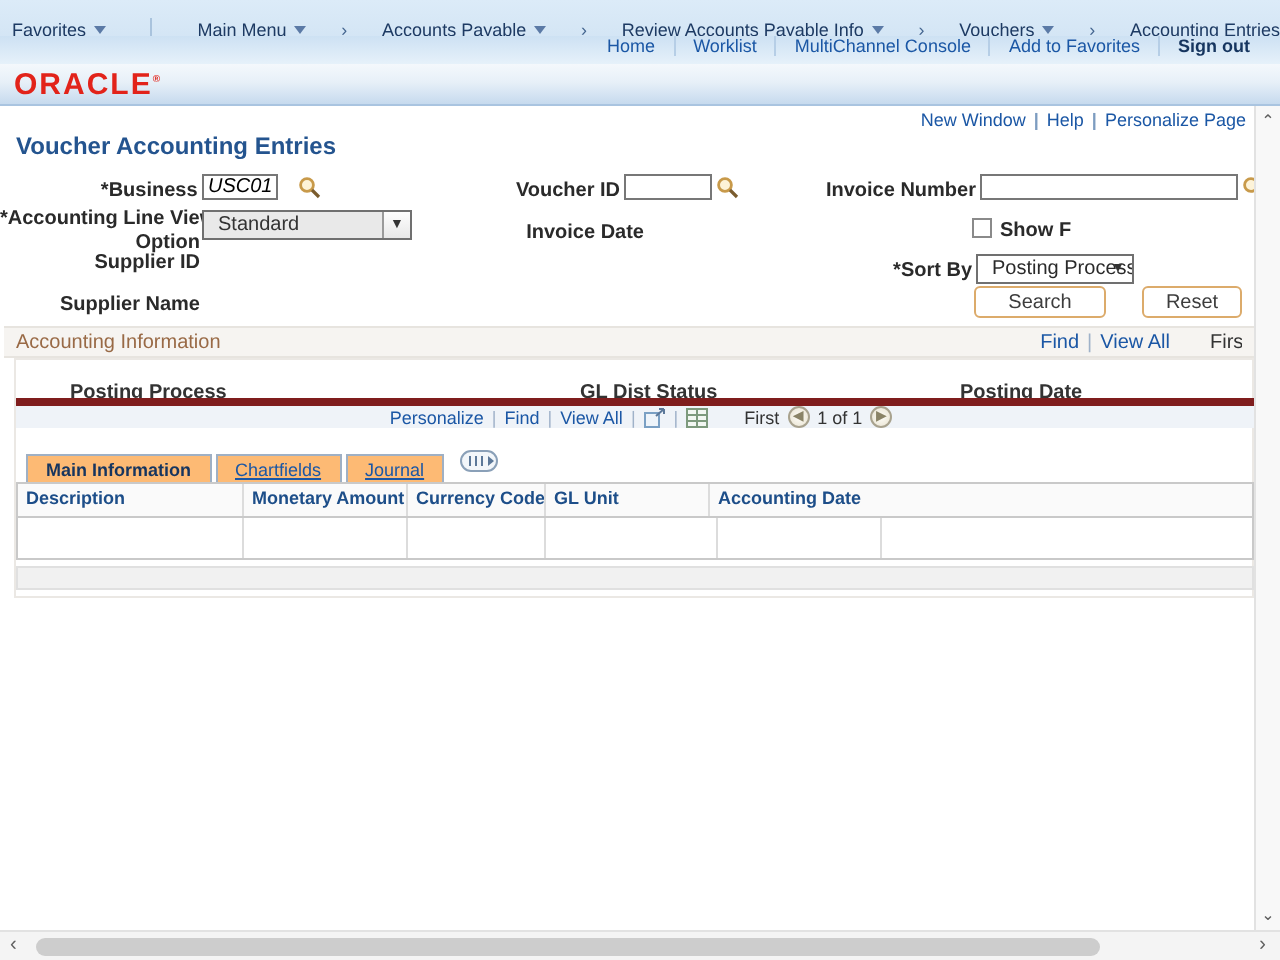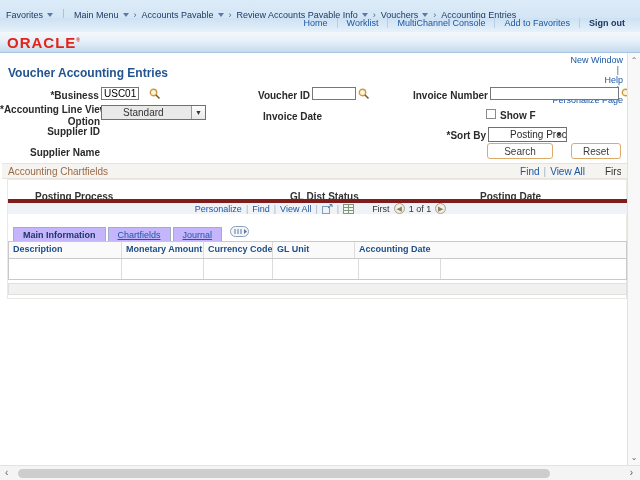--- a/index.html
+++ b/index.html
@@ -3,21 +3,21 @@
 <meta charset="utf-8">
 <style>
   * { box-sizing: border-box; margin: 0; padding: 0; }
   body { background:#888; font-family:"Liberation Sans", sans-serif; }
   .screen { position:relative; width:640px; height:480px; background:#fff; overflow:hidden;
             font-family:"Liberation Sans", sans-serif; font-size:10px; color:#2a2a2a; }
 
   
   .crumb-bar { position:absolute; top:0; left:0; width:640px; height:30px;
     background:linear-gradient(#dcebf8,#cfe2f3); border-bottom:1px solid #b8cfe8;
-    display:flex; align-items:center; padding-left:6px; white-space:nowrap; }
+    display:flex; align-items:center; padding-left:6px; white-space:nowrap;justify-content:space-between; }
   .crumb-item { display:flex; align-items:center; color:#1d3a63; cursor:default; }
   .dd-tri { width:0; height:0; border-left:3px solid transparent; border-right:3px solid transparent;
     border-top:4px solid #5b7aa6; margin-left:4px; }
   .crumb-sep { color:#44658f; margin:0 5px; }
   .vsep { width:1px; height:11px; background:#a9c3dd; margin:0 10px; }
   .crumb-bar, .util-bar { font-size:9px; }
 
   
   .util-bar { position:absolute; top:18px; left:0; width:640px; height:14px;
     background:linear-gradient(#cde1f3,#e6f1fa); display:flex; justify-content:flex-end;
@@ -30,33 +30,33 @@
   .logo-bar { position:absolute; top:32px; left:0; width:640px; height:21px;
     background:linear-gradient(#f4f8fc 0%, #e7f0f8 45%, #c6daee 100%);
     border-bottom:1px solid #a9c4e0; }
   .oracle-logo { position:absolute; left:7px; top:2px; color:#e2231a; font-weight:bold;
     font-size:15px; letter-spacing:1px; }
   .reg-mark { font-size:5px; vertical-align:super; }
 
   
   .content { position:absolute; top:53px; left:0; width:627px; height:412px;
     background:#fff; overflow:hidden; }
-  .pagebar { position:absolute; top:2px; right:4px; display:flex; align-items:flex-end;
-    font-size:9px; white-space:nowrap;flex-direction:column; }
+  .pagebar { position:absolute; top:2px; right:4px; display:flex; align-items:flex-start;
+    font-size:9px; white-space:nowrap; }
   .pagebar .pb-link { color:#1b57a5; cursor:pointer; }
   .pagebar .pb-sep { color:#7d9cc0; margin:0 4px; font-weight:bold; }
   .page-title { position:absolute; left:8px; top:13px; font-size:12px; font-weight:bold; color:#24548f; }
 
   .lbl { position:absolute; font-weight:bold; color:#2a2a2a; text-align:right; white-space:nowrap; }
   .txt-input { position:absolute; border:1px solid #777; background:#fff; height:13px;
     font-family:"Liberation Sans",sans-serif; font-size:10px; padding:0 2px; }
   .lookup { position:absolute; width:12px; height:12px; cursor:pointer; }
 
   .pseudo-select { position:absolute; height:15px; border:1px solid #707070; background:#fff;
-    font-size:10px; line-height:13px; padding-left:21px; white-space:nowrap; overflow:hidden; cursor:pointer; }
+    font-size:10px; line-height:13px; padding-left:7px; white-space:nowrap; overflow:hidden; cursor:pointer; }
   .pseudo-select .sel-arrow { position:absolute; right:0; top:0; bottom:0; width:14px;
     border-left:1px solid #9a9a9a; background:linear-gradient(#fdfdfd,#e8e8e8);
     display:flex; align-items:center; justify-content:center; font-size:7px; color:#333; }
   .pseudo-select.disabled { background:#e9e9e9; color:#333; }
 
   .checkbox { position:absolute; width:10px; height:10px; border:1px solid #8a8a8a; background:#fff; cursor:pointer; }
 
   .ps-btn { position:absolute; height:16px; background:#fff; border:1px solid #dcab6b;
     border-radius:3px; font-family:"Liberation Sans",sans-serif; font-size:10px; color:#3d3d3d;
     cursor:pointer; text-align:center; line-height:13px; }
@@ -85,21 +85,21 @@
   .gt-link { color:#1b57a5; cursor:pointer; }
   .gt-pipe { color:#9fb2c9; margin:0 4px; }
   .gt-text { color:#333; }
   .gt-gap { width:18px; }
   .pager-circle { width:11px; height:11px; border-radius:50%; border:1px solid #a8a28e;
     background:radial-gradient(#fdfcf7,#e8e2cf); color:#8a8366; font-size:7px; line-height:9px;
     text-align:center; margin:0 4px; cursor:pointer; flex:0 0 auto; }
   .pager-circle.clipped { margin-right:-6px; }
 
   .tab-row { position:absolute; left:13px; top:172px; display:flex; align-items:flex-end; height:16px; }
-  .tab { border:1px solid #9fb0c4; border-bottom:none; background:#c4b5fd; padding:2px 9px 1px 9px;
+  .tab { border:1px solid #9fb0c4; border-bottom:none; background:#fdba74; padding:2px 9px 1px 9px;
     font-size:9px; margin-right:2px; cursor:pointer; white-space:nowrap; }
   .tab.active { color:#16355f; font-weight:bold; }
   .tab.inactive { color:#1b57a5; text-decoration:underline; }
   .tabstrip-icon { margin-left:6px; margin-bottom:2px; cursor:pointer; }
 
   .grid-table { position:absolute; left:8px; top:188px; width:619px; border:1px solid #c9c9c9; }
   .g-row { display:flex; }
   .g-head { background:#fafafa; border-bottom:1px solid #c9c9c9; }
   .g-cell { border-left:1px solid #dcdcdc; padding:2px 4px; font-size:9px; overflow:hidden;
     white-space:nowrap; height:16px; }
@@ -178,21 +178,21 @@
       <span class="pb-link">New Window</span>
       <span class="pb-sep">|</span>
       <span class="pb-link">Help</span>
       <span class="pb-sep">|</span>
       <span class="pb-link">Personalize Page</span>
     </div>
 
     <div class="page-title">Voucher Accounting Entries</div>
 
     <div class="lbl" style="left:0; top:37px; width:100px;margin-left:21px;">*Business Unit</div>
-    <input class="txt-input" style="left: 101px; top: 34px; width: 38px;" value="USC01">
+    <input class="txt-input" style="left: 101px; top: 34px; width: 38px; font-style: italic;" value="USC01">
     <span class="lookup" style="left:149px; top:35px;">
       <svg width="12" height="12">
           <circle cx="4.5" cy="4.5" r="3.2" fill="#fdf3d8" stroke="#c89a4a" stroke-width="1.4"></circle>
           <line x1="7" y1="7" x2="10.5" y2="10.5" stroke="#7a5c2e" stroke-width="1.6"></line>
         </svg>
     </span>
 
     <div class="lbl" style="left:200px; top:37px; width:110px;">Voucher ID</div>
     <input class="txt-input" style="left: 312px; top: 34px; width: 44px;" value="">
     <span class="lookup" style="left:358px; top:35px;">
@@ -228,21 +228,21 @@
     <div class="pseudo-select" style="left:488px; top:74px; width:79px;">
       <span>Posting Process</span>
       <span class="sel-arrow" style="border-left:none; background:none;">▼</span>
     </div>
 
     <div class="lbl" style="left:0; top:94px; width:100px;">Supplier Name</div>
     <button class="ps-btn" style="left:487px; top:90px; width:66px;">Search</button>
     <button class="ps-btn" style="left:571px; top:90px; width:50px;">Reset</button>
 
     <div class="section-bar">
-      <span class="section-title">Accounting Chartfields</span>
+      <span class="section-title">Accounting Information</span>
       <span class="sb-links">
         <span class="sb-link">Find</span>
         <span class="sb-pipe">|</span>
         <span class="sb-link">View All</span>
         <span class="sb-first">First</span>
       </span>
     </div>
 
     <div class="group-box"></div>
 

